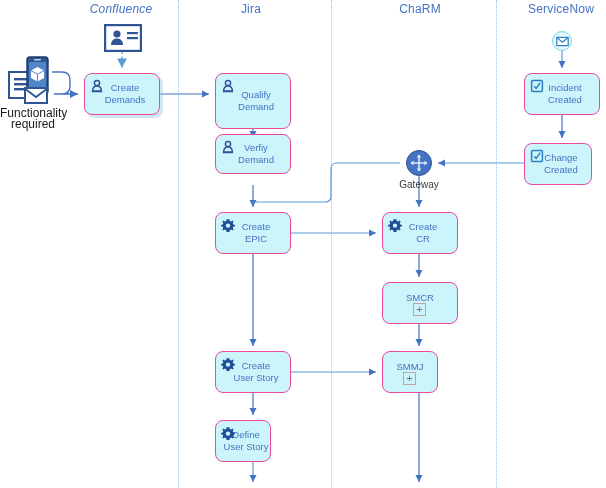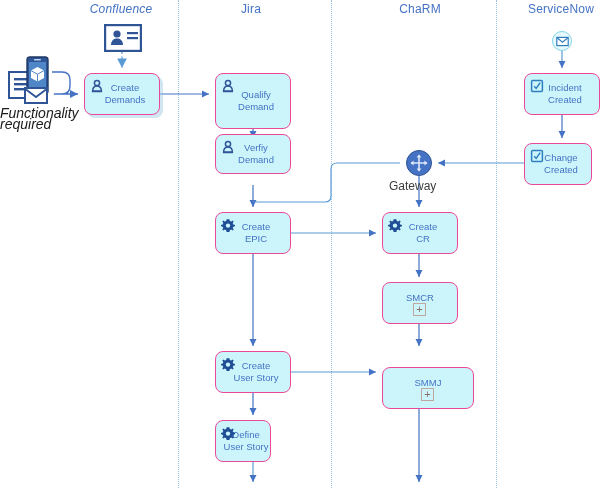--- a/index.html
+++ b/index.html
@@ -40,28 +40,28 @@
   .event-circle{
     position:absolute;width:20px;height:20px;border-radius:50%;
     background:#E8FAFD;border:1px solid #7FD4E8;box-sizing:border-box;
     display:flex;align-items:center;justify-content:center;
   }
   .gateway{
     position:absolute;width:26px;height:26px;border-radius:50%;
     background:#4472C4;border:1px solid #2F528F;box-sizing:border-box;
   }
   .gateway-label{
-    position:absolute;font-size:12px;color:#3b3b3b;white-space:nowrap;
+    position:absolute;font-size:10px;color:#3b3b3b;white-space:nowrap;text-align:center;
   }
 
   
   .artifact{position:absolute;}
   .start-caption{
-    position:absolute;font-size:14px;color:#1a1a1a;line-height:11px;
-    text-align:left;white-space:pre-line;font-style:italic;
+    position:absolute;font-size:12px;color:#1a1a1a;line-height:11px;
+    text-align:center;white-space:pre-line;
   }
 
   svg.edges{position:absolute;left:0;top:0;width:606px;height:488px;pointer-events:none;}
 </style>
 </head>
 <body>
 
 <div id="canvas">
 
   <div class="lane-divider" style="left:178px;"></div>
@@ -243,21 +243,21 @@
     </span>
     <span class="tlabel">Create
 CR</span>
   </div>
 
   <div class="task sub" style="left:382px;top:282px;width:76px;height:42px;">
     <span class="tlabel" style="margin-bottom:11px;">SMCR</span>
     <span class="plus-marker">+</span>
   </div>
 
-  <div class="task sub" style="left:382px;top:351px;width:92px;height:42px;margin-top:16px;">
+  <div class="task sub" style="left:382px;top:351px;width:56px;height:42px;">
     <span class="tlabel" style="margin-bottom:11px;">SMMJ</span>
     <span class="plus-marker">+</span>
   </div>
 
   <div class="event-circle" style="left:552px;top:31px;">
     <svg width="13" height="13" viewBox="0 0 13 13">
       <rect x="0.8" y="2.4" width="11.4" height="8.2" fill="#ffffff" stroke="#2F7FC0" stroke-width="1.2"></rect>
       <path d="M1.4,3 L6.5,7.2 L11.6,3" fill="none" stroke="#2F7FC0" stroke-width="1.2"></path>
     </svg>
   </div>

